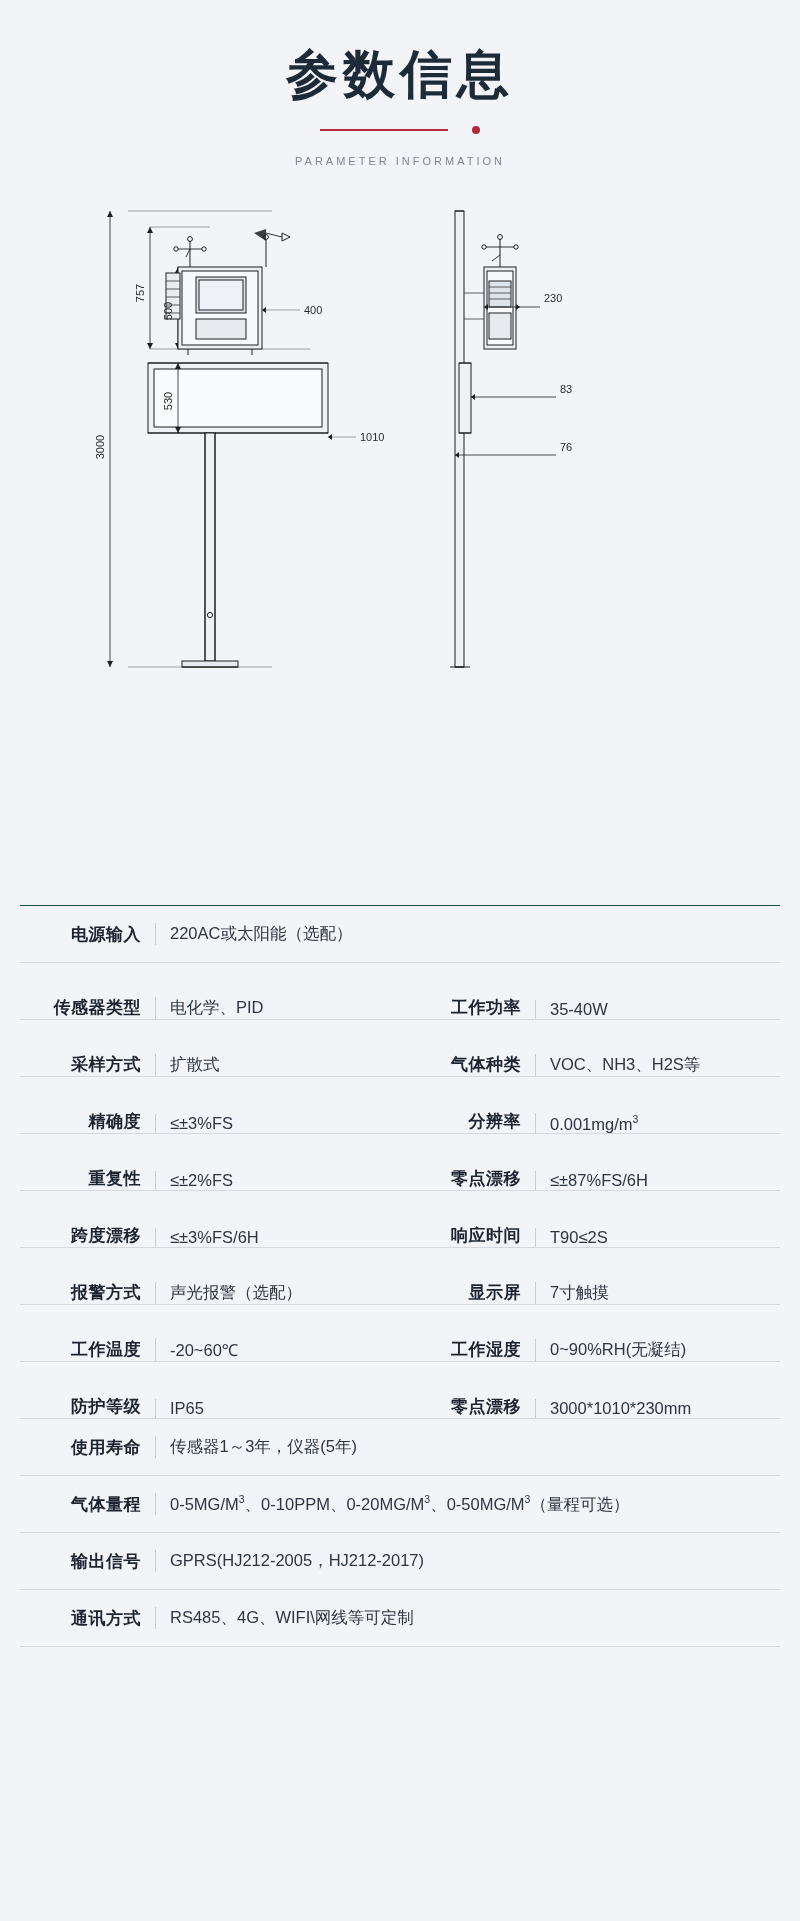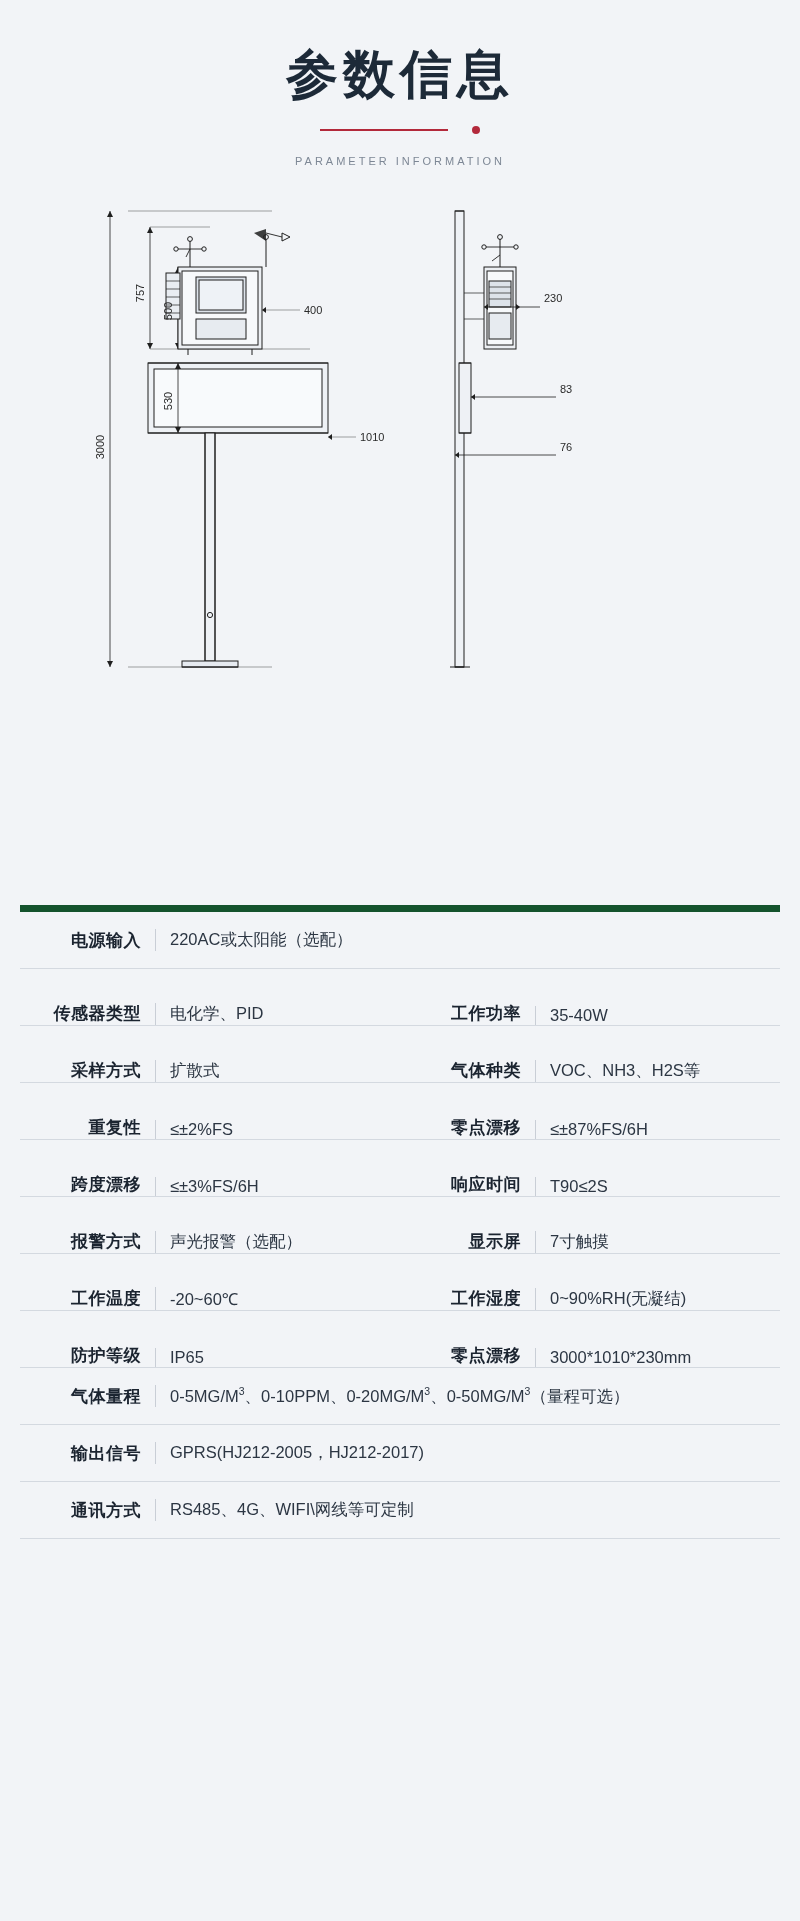--- a/index.html
+++ b/index.html
@@ -70,21 +70,21 @@
     font-size: 11px;
     fill: #2a2a2a;
   }
 
   
   .spec-table {
     position: absolute;
     left: 20px;
     top: 905px;
     width: 760px;
-    border-top: 7px solid #14532d;
+    border-top: 1px solid #14532d;
   }
   .spec-row {
     display: flex;
     border-bottom: 1px solid #d4d9e0;
     min-height: 57px;
     align-items: stretch;
   }
   .cell {
     display: flex;
     align-items: center;
@@ -284,20 +284,32 @@
       <div class="cell half">
         <div class="lbl">采样方式</div>
         <div class="val">扩散式</div>
       </div>
       <div class="cell half">
         <div class="lbl">气体种类</div>
         <div class="val">VOC、NH3、H2S等</div>
       </div>
     </div>
 
+    <div class="spec-row">
+      <div class="cell half">
+        <div class="lbl">精确度</div>
+        <div class="val">≤±3%FS</div>
+      </div>
+      <div class="cell half">
+        <div class="lbl">分辨率</div>
+        <div class="val">
+          <span>0.001mg/m</span><sup>3</sup>
+        </div>
+      </div>
+    </div>
 
     <div class="spec-row">
       <div class="cell half">
         <div class="lbl">重复性</div>
         <div class="val">≤±2%FS</div>
       </div>
       <div class="cell half">
         <div class="lbl">零点漂移</div>
         <div class="val">≤±87%FS/6H</div>
       </div>
@@ -340,20 +352,26 @@
       <div class="cell half">
         <div class="lbl">防护等级</div>
         <div class="val">IP65</div>
       </div>
       <div class="cell half">
         <div class="lbl">零点漂移</div>
         <div class="val">3000*1010*230mm</div>
       </div>
     </div>
 
+    <div class="spec-row">
+      <div class="cell full">
+        <div class="lbl">使用寿命</div>
+        <div class="val">传感器1～3年，仪器(5年)</div>
+      </div>
+    </div>
 
     <div class="spec-row">
       <div class="cell full">
         <div class="lbl">气体量程</div>
         <div class="val">
           <span>0-5MG/M</span><sup>3</sup><span>、0-10PPM、0-20MG/M</span><sup>3</sup><span>、0-50MG/M</span><sup>3</sup><span>（量程可选）</span>
         </div>
       </div>
     </div>
 

